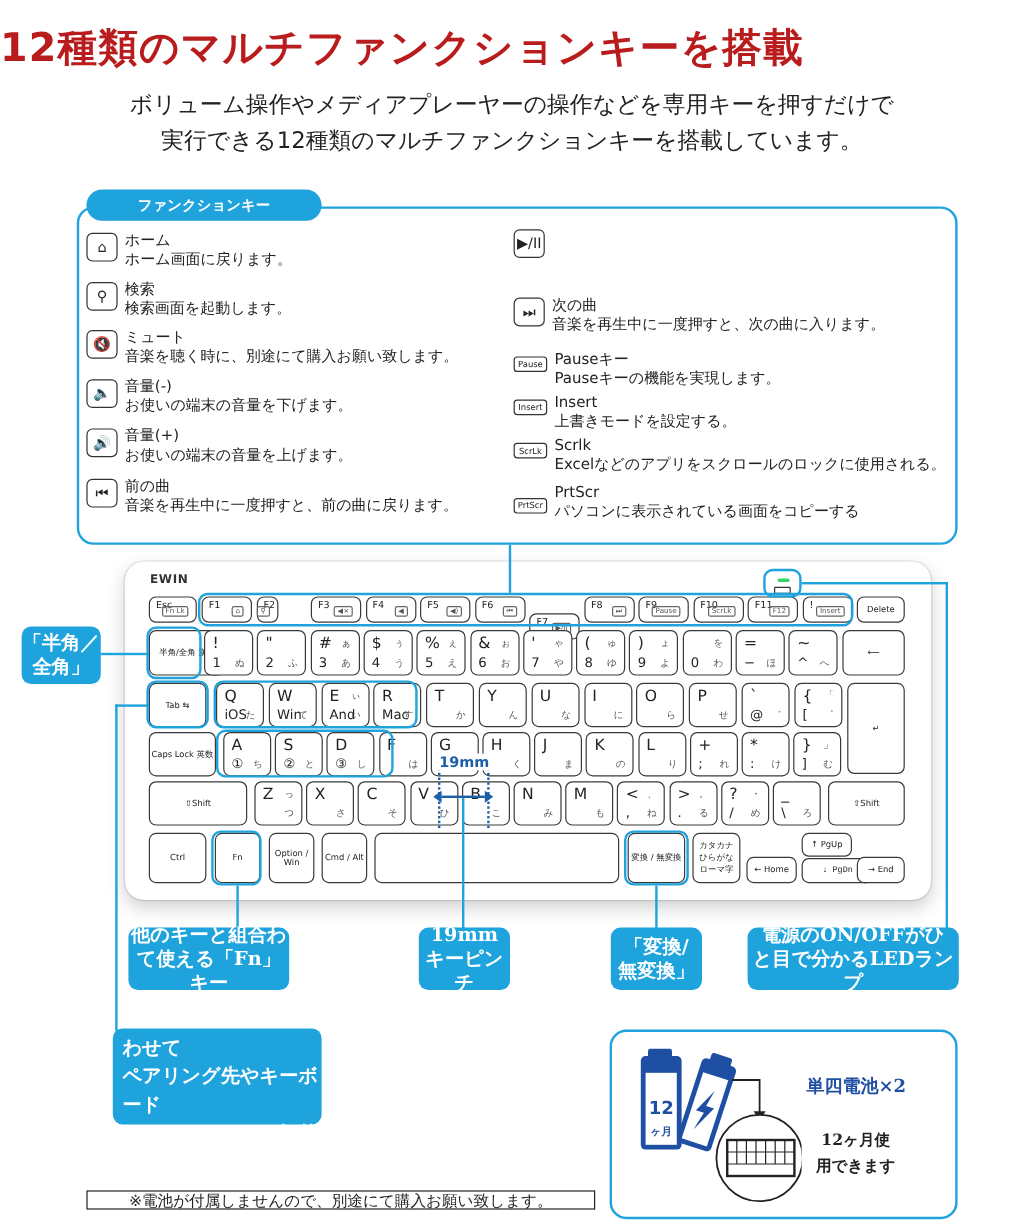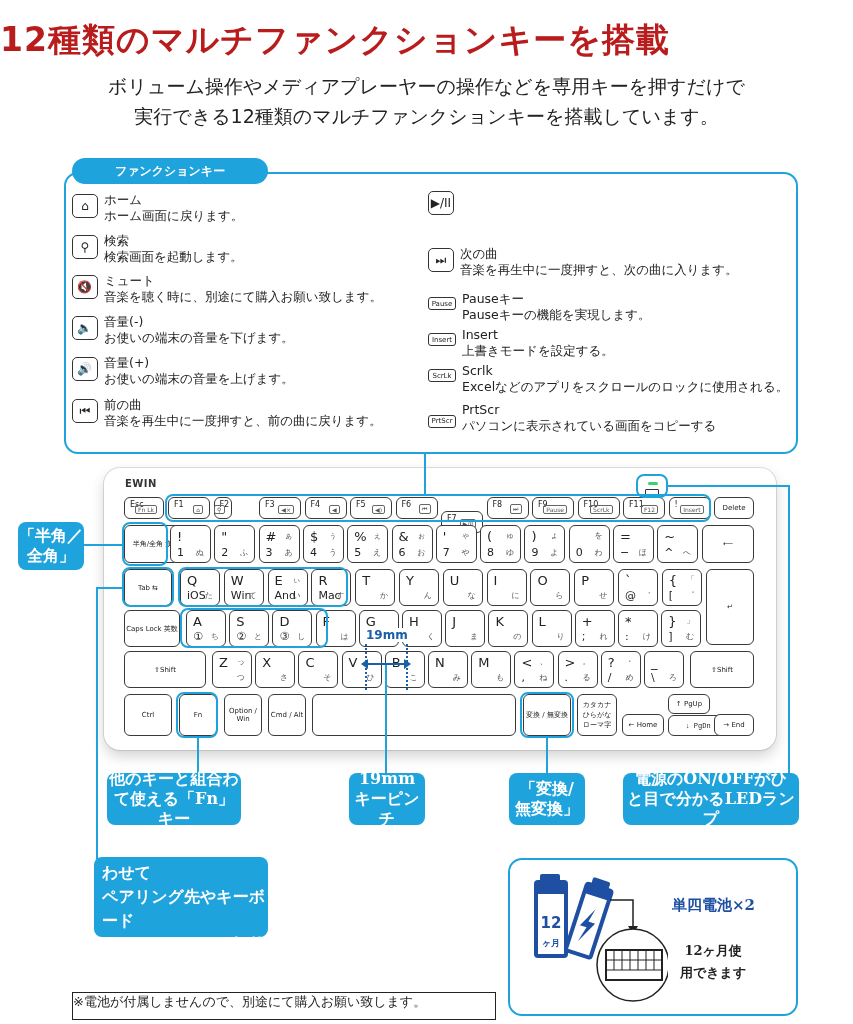--- a/index.html
+++ b/index.html
@@ -42,21 +42,21 @@
   .pitch-label { position: absolute; left: 365px; top: 628px; font-size: 12px; font-weight: bold; color: #1a5fa8; background: #fff; padding: 0 1px; }
   .dot-v { position: absolute; width: 0; border-left: 2px dotted #1a5fa8; }
   .arrow-h { position: absolute; left: 368px; top: 663px; width: 36px; height: 2px; background: #1a5fa8; }
   .arrow-h::before, .arrow-h::after { content: ""; position: absolute; top: -4px; border: 5px solid transparent; }
   .arrow-h::before { left: -7px; border-right: 7px solid #1a5fa8; border-left: 0; }
   .arrow-h::after { right: -7px; border-left: 7px solid #1a5fa8; border-right: 0; }
 
   .led { position: absolute; left: 648px; top: 482px; width: 10px; height: 3px; background: #39d36a; border-radius: 2px; }
   .led-batt { position: absolute; left: 645px; top: 489px; width: 14px; height: 6px; border: 1px solid #333; border-radius: 1px; }
 
-  .note { position: absolute; left: 72px; top: 992px; width: 424px; height: 28px; border: 1.5px solid #222; font-size: 13px; line-height: 17px; color: #222; }
+  .note { position: absolute; left: 72px; top: 992px; width: 424px; height: 16px; border: 1.5px solid #222; font-size: 13px; line-height: 17px; text-align: center; color: #222; }
 
   .batt-box { position: absolute; left: 508px; top: 858px; width: 290px; height: 158px; border: 2.5px solid #1fa3dc; border-radius: 14px; background: #fff; }
   .batt-title { position: absolute; left: 672px; top: 896px; font-size: 15px; font-weight: bold; color: #1e4fa3; font-family: "DejaVu Serif", "Liberation Serif", serif; }
   .batt-desc { position: absolute; left: 680px; top: 940px; font-size: 13px; line-height: 22px; color: #222; font-weight: bold; text-align: center; font-family: "DejaVu Serif", "Liberation Serif", serif; }
 </style>
 </head>
 <body>
 
 <div class="title">12種類のマルチファンクションキーを搭載</div>
 <div class="subtitle l1">ボリューム操作やメディアプレーヤーの操作などを専用キーを押すだけで</div>

